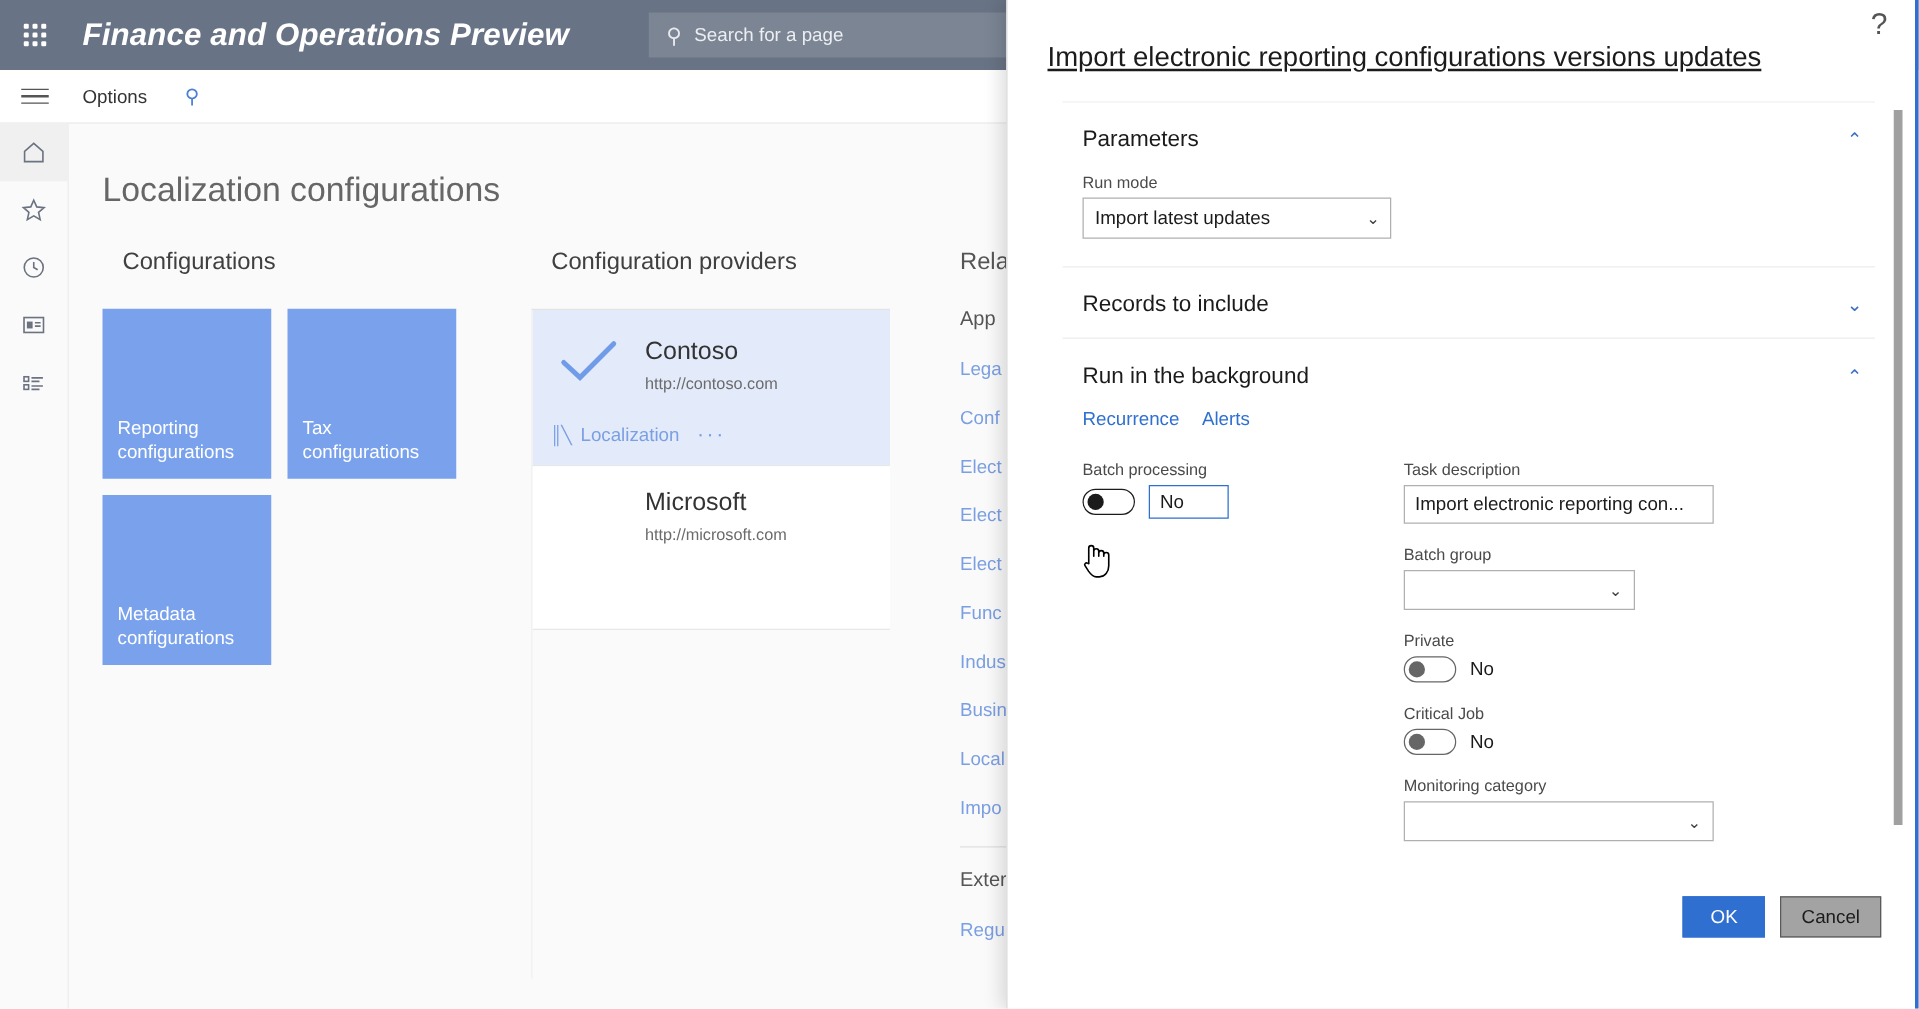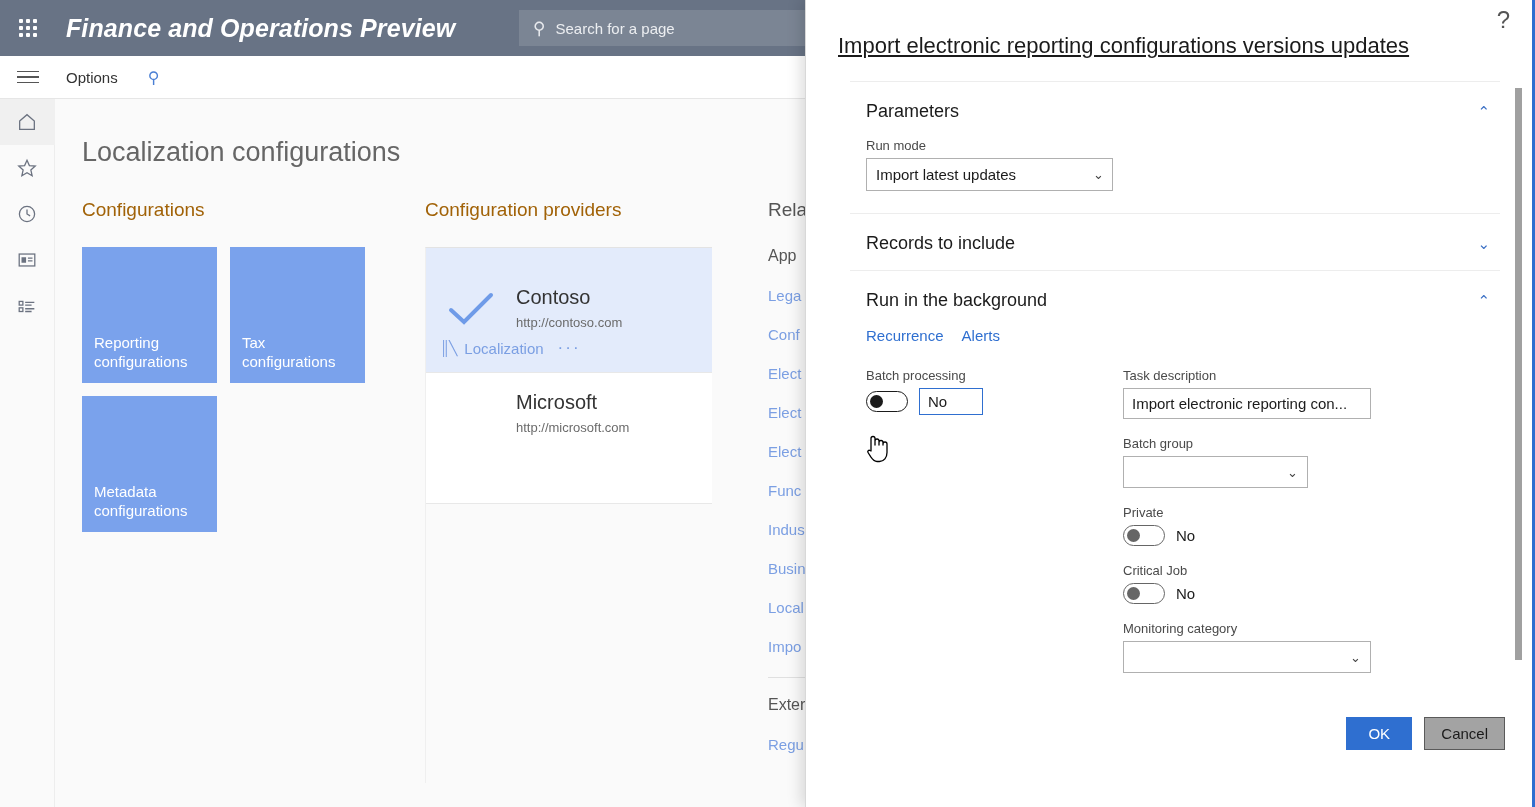--- a/index.html
+++ b/index.html
@@ -72,21 +72,21 @@
   
   .content {
     position: absolute; left: 56px; top: 99px; width: 1479px; height: 708px;
     background: #fafafa;
   }
   .page-title {
     position: absolute; left: 26px; top: 38px;
     font-size: 27px; color: #666; font-weight: normal;
   }
   .col-head {
-    font-size: 19px; color: #a16207; font-weight: normal;
+    font-size: 19px; color: #404040; font-weight: normal; margin-left: 16px;
   }
 
   
   .col-configs { position: absolute; left: 26px; top: 100px; width: 320px; }
   .tiles { margin-top: 26px; display: flex; flex-wrap: wrap; gap: 13px; width: 300px; }
   .tile {
     width: 135px; height: 136px; background: #7aa2ec; color: #fff;
     position: relative; cursor: pointer;
   }
   .tile span {
@@ -99,21 +99,21 @@
   .providers-list {
     margin-top: 26px; width: 287px; height: 536px;
     border-top: 1px solid #e3e3e3; border-left: 1px solid #efefef;
     position: relative; overflow: hidden; background: #fafafa;
   }
   .provider {
     background: #ffffff; border-bottom: 1px solid #e8e8e8; position: relative;
     cursor: pointer;
   }
   .provider.selected { background: #e3ebfb; }
-  .provider .pbody { display: flex; align-items: flex-end; padding: 22px 0 6px 0; min-height: 88px; }
+  .provider .pbody { display: flex; align-items: flex-start; padding: 22px 0 6px 0; min-height: 88px; }
   .provider .check {
     width: 90px; display: flex; align-items: center; justify-content: center;
     color: #6f9be8; font-size: 40px; line-height: 1;
   }
   .provider .ptext { flex: 1; }
   .provider .pname { font-size: 20px; color: #333; }
   .provider .purl { font-size: 13px; color: #6b6b6b; margin-top: 6px; }
   .provider .pactions {
     display: flex; align-items: center; gap: 14px; padding: 2px 0 14px 0px;
     margin-left: 0px;

